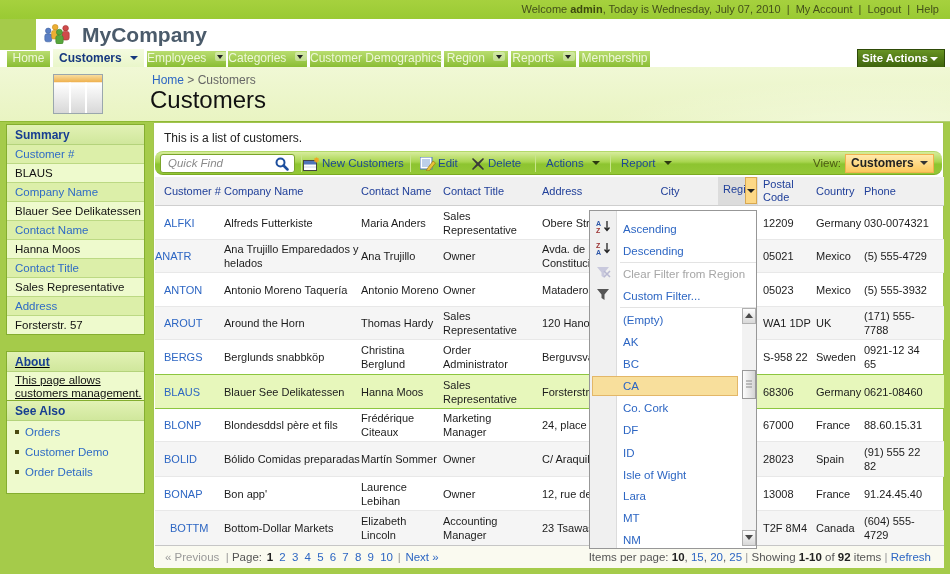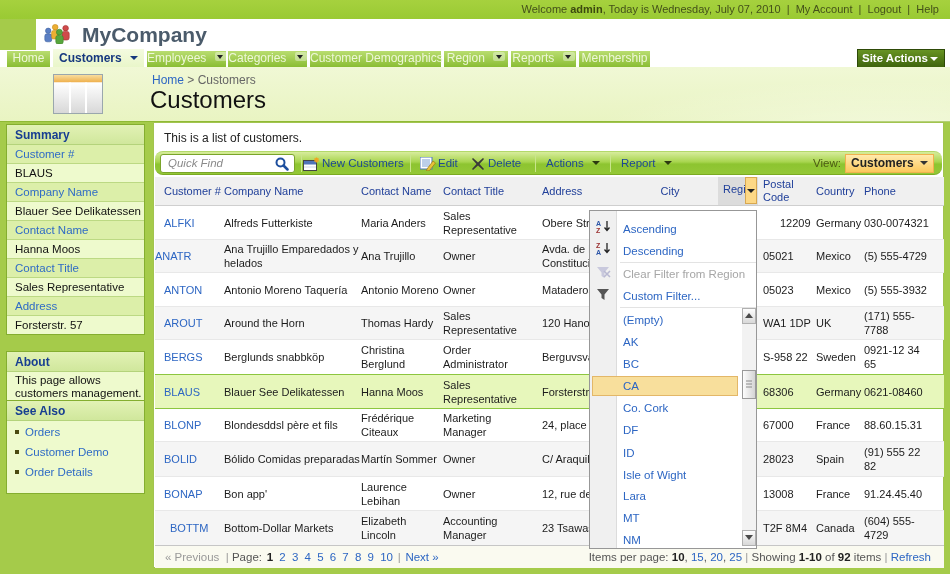--- a/index.html
+++ b/index.html
@@ -131,21 +131,21 @@
   <div class="srow val">BLAUS</div>
   <div class="srow lbl">Company Name</div>
   <div class="srow val">Blauer See Delikatessen</div>
   <div class="srow lbl">Contact Name</div>
   <div class="srow val">Hanna Moos</div>
   <div class="srow lbl">Contact Title</div>
   <div class="srow val">Sales Representative</div>
   <div class="srow lbl">Address</div>
   <div class="srow val">Forsterstr. 57</div>
 </div>
-<div class="sbox" style="top:351px;">
+<div class="sbox" style="top:351px;text-decoration:underline;">
   <div class="hd">About</div>
   <div class="sbody">This page allows customers management.</div>
 </div>
 <div class="sbox" style="top:400px;padding-bottom:12px;">
   <div class="hd">See Also</div>
   <div class="slink"><span class="bull"></span><span style="color:#2f6bc5">Orders</span></div>
   <div class="slink"><span class="bull"></span><span style="color:#2f6bc5">Customer Demo</span></div>
   <div class="slink"><span class="bull"></span><span style="color:#2f6bc5">Order Details</span></div>
 </div>
 
@@ -227,21 +227,21 @@
           <th>Phone</th>
     </tr>
     <tr style="height:34px">
           <td style="padding-left:9px"><a>ALFKI</a></td>
           <td>Alfreds Futterkiste</td>
           <td>Maria Anders</td>
           <td>Sales Representative</td>
           <td>Obere Str. 57</td>
           <td>Berlin</td>
           <td></td>
-          <td style="padding-left:22px">12209</td>
+          <td style="padding-left:5px">12209</td>
           <td>Germany</td>
           <td>030-0074321</td>
         </tr>
     <tr class="r alt" style="height:33px">
           <td style=""><a>ANATR</a></td>
           <td>Ana Trujillo Emparedados y helados</td>
           <td>Ana Trujillo</td>
           <td>Owner</td>
           <td style="white-space:normal">
             <div class="clip2">Avda. de la Constitución 2222</div>

